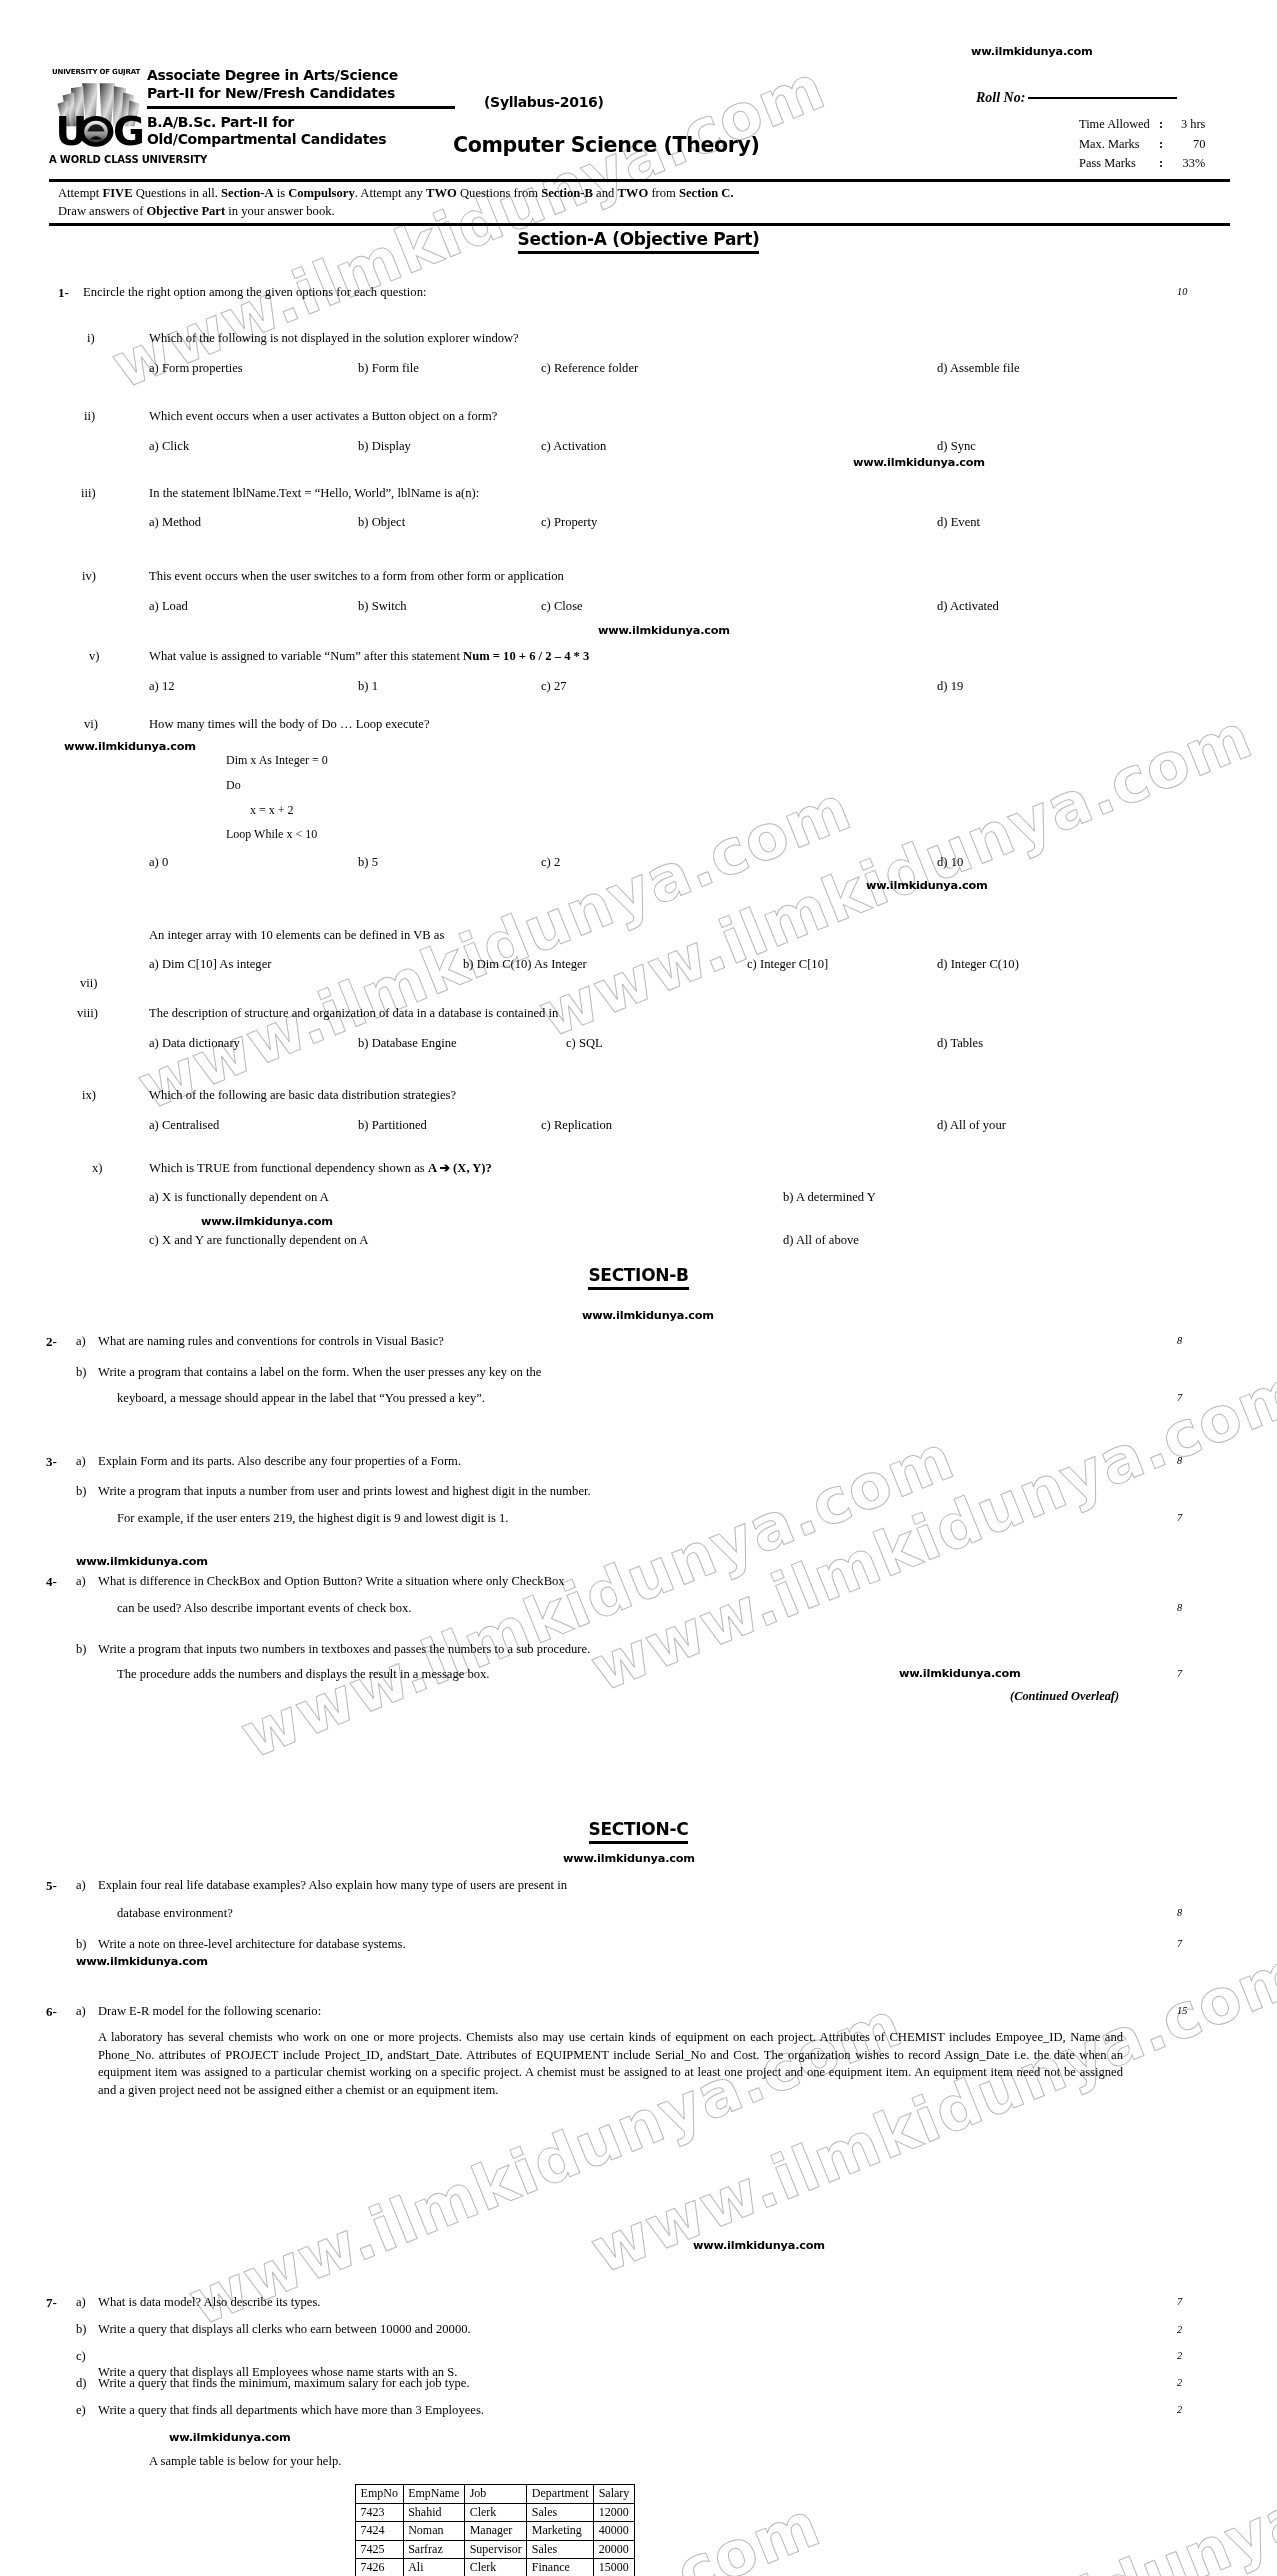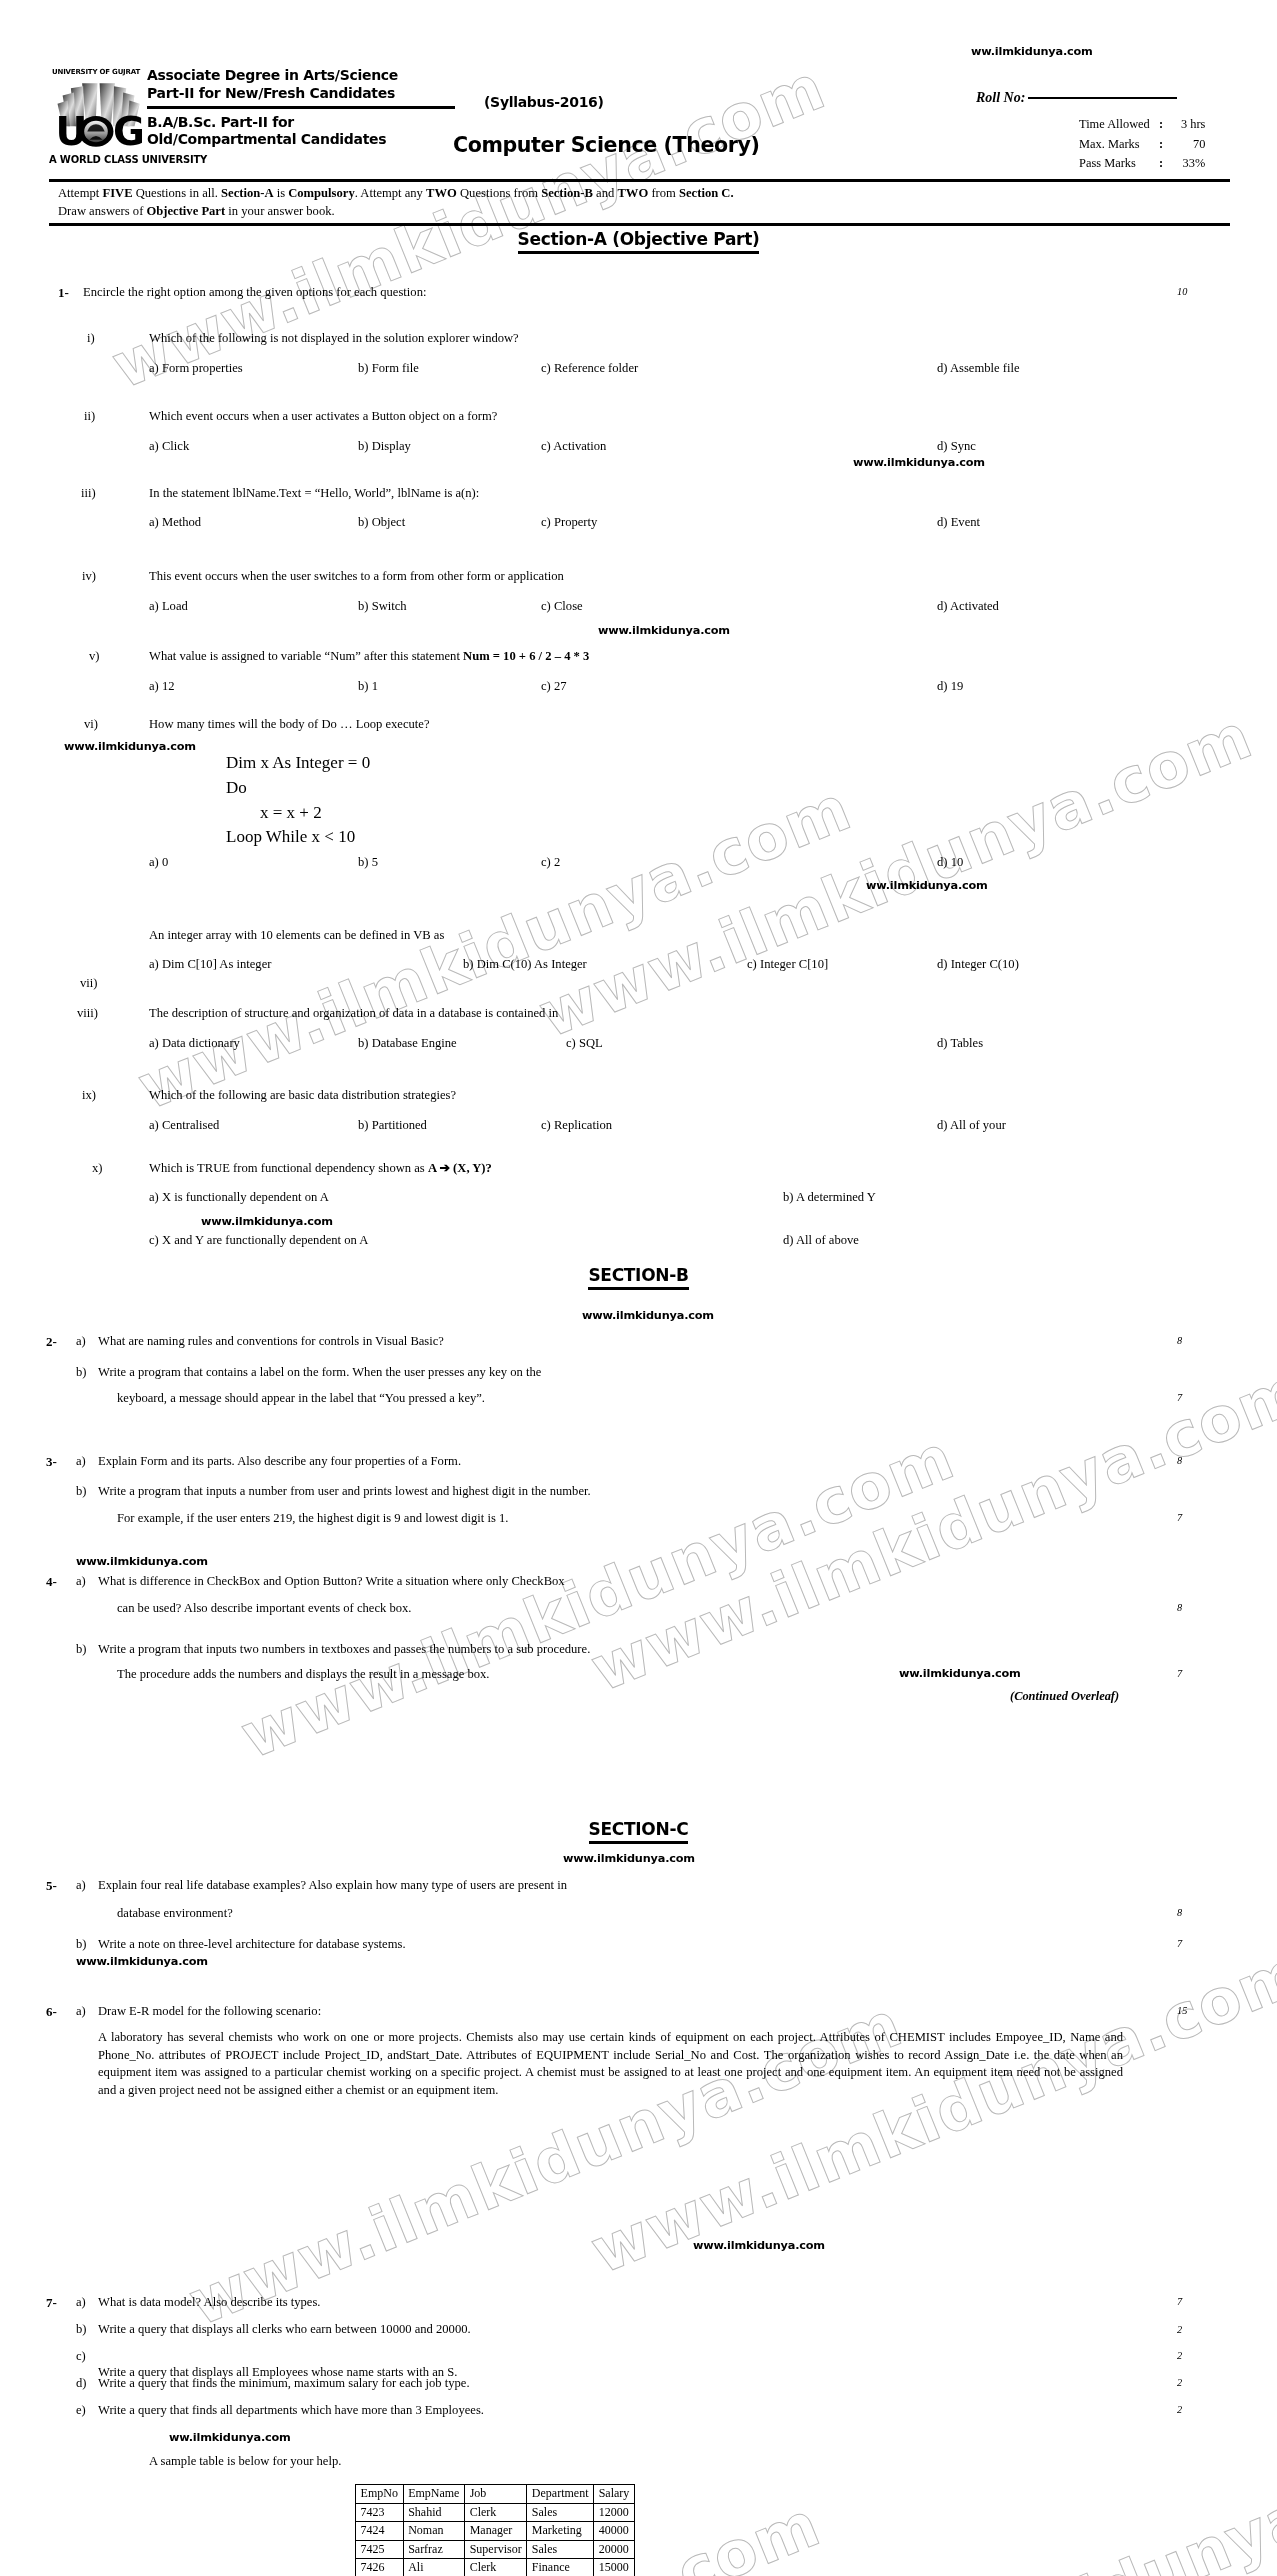--- a/index.html
+++ b/index.html
@@ -200,21 +200,21 @@
     z-index: 2;
   }
 
   
   .optrow { position: absolute; font-size: 12.6px; z-index: 2; white-space: nowrap; }
   .op { position: absolute; }
 
   
   .code {
     position: absolute;
-    font-size: 17px;
+    font-size: 12px;
     line-height: 1.0;
     white-space: pre;
     z-index: 2;
   }
 
   
   .samp {
     position: absolute;
     left: 355px; top: 2484px;
     border-collapse: collapse;

